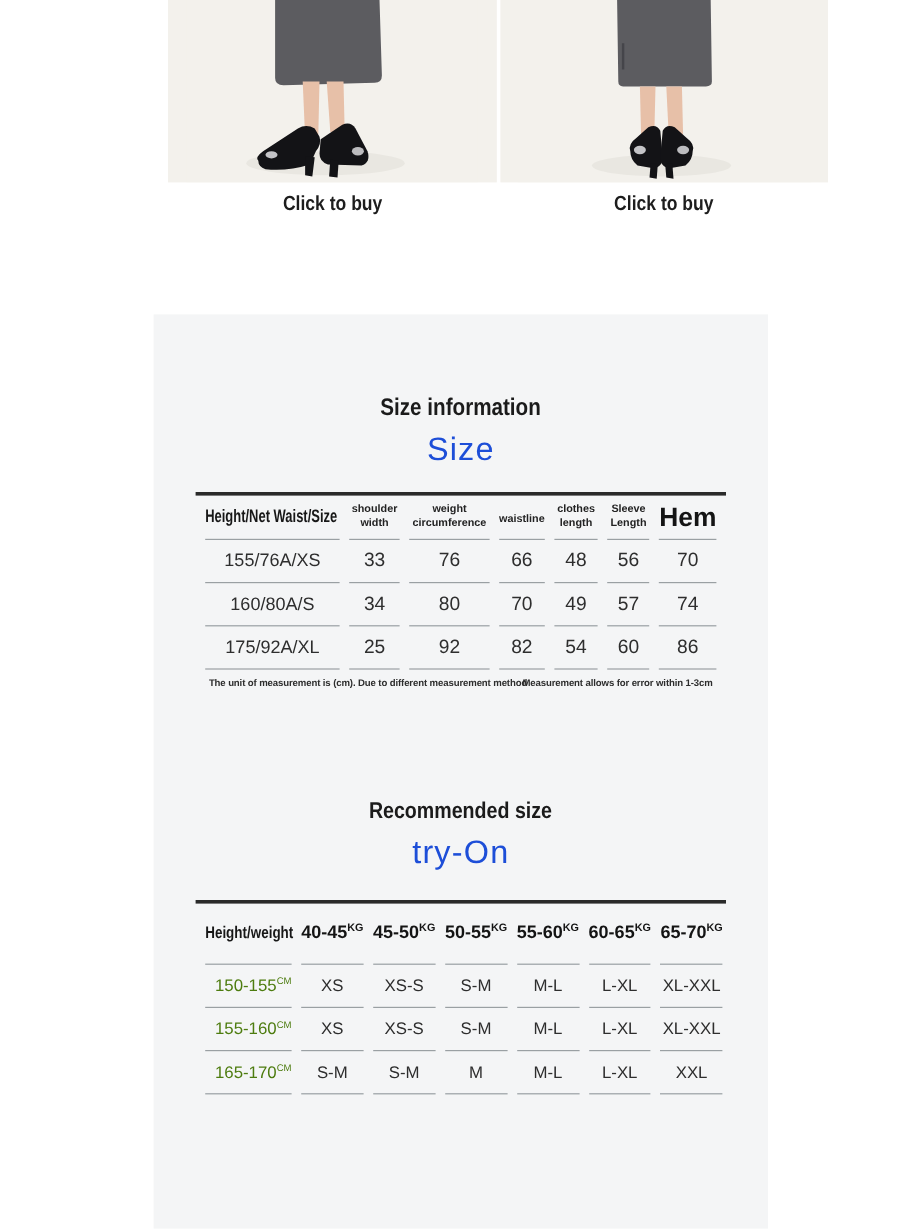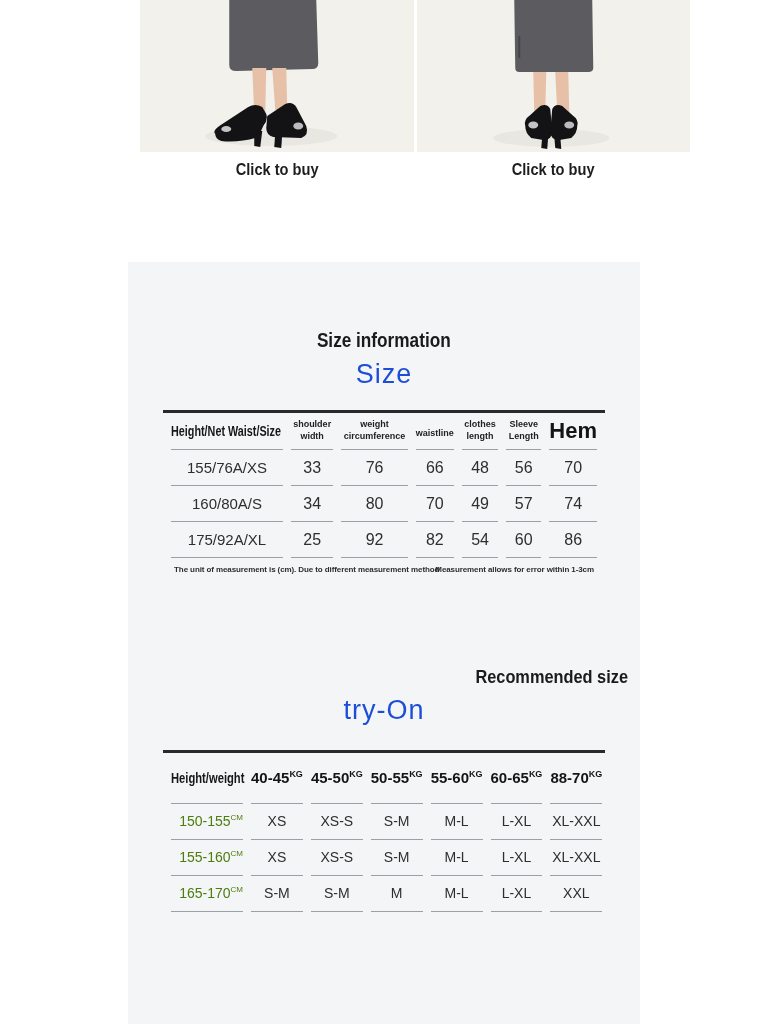--- a/index.html
+++ b/index.html
@@ -31,21 +31,21 @@
 
   
   .panel {
     position:absolute; left:128px; top:262px;
     width:512px; height:762px;
     background:#f4f5f6;
     text-align:center;
     padding-top:68px;
   }
   .sec-heading { margin:0; font-size:20px; font-weight:700; line-height:1; color:#1b1b1b; }
-  .sec-heading.small { font-size:19px;text-align:right; }
+  .sec-heading.small { font-size:19px; }
   .sec-sub { margin:11px 0 0 0; font-size:27px; font-weight:400; line-height:1; letter-spacing:1px; color:#1d4ed8; }
   .sec-heading2 { margin:92px 0 0 0; }
 
   .table-wrap { width:442px; margin:22px auto 0; }
   .table-wrap2 { margin-top:26px; }
   .topline { height:3px; background:#2a2a2a; }
 
   table {
     width:442px;
     border-collapse:separate;
@@ -207,21 +207,21 @@
     <div class="topline"></div>
     <table class="fit-table">
       <thead>
         <tr>
           <th><span class="ch-hw">Height/weight</span></th>
           <th><span class="ch-kg"><span>40-45</span><sup>KG</sup></span></th>
           <th><span class="ch-kg"><span>45-50</span><sup>KG</sup></span></th>
           <th><span class="ch-kg"><span>50-55</span><sup>KG</sup></span></th>
           <th><span class="ch-kg"><span>55-60</span><sup>KG</sup></span></th>
           <th><span class="ch-kg"><span>60-65</span><sup>KG</sup></span></th>
-          <th><span class="ch-kg"><span>88-70</span><sup>KG</sup></span></th>
+          <th><span class="ch-kg"><span>65-70</span><sup>KG</sup></span></th>
         </tr>
       </thead>
       <tbody>
         <tr>
           <td class="rowlabel"><span>150-155</span><sup>CM</sup></td>
           <td>XS</td>
           <td>XS-S</td>
           <td>S-M</td>
           <td>M-L</td>
           <td>L-XL</td>

